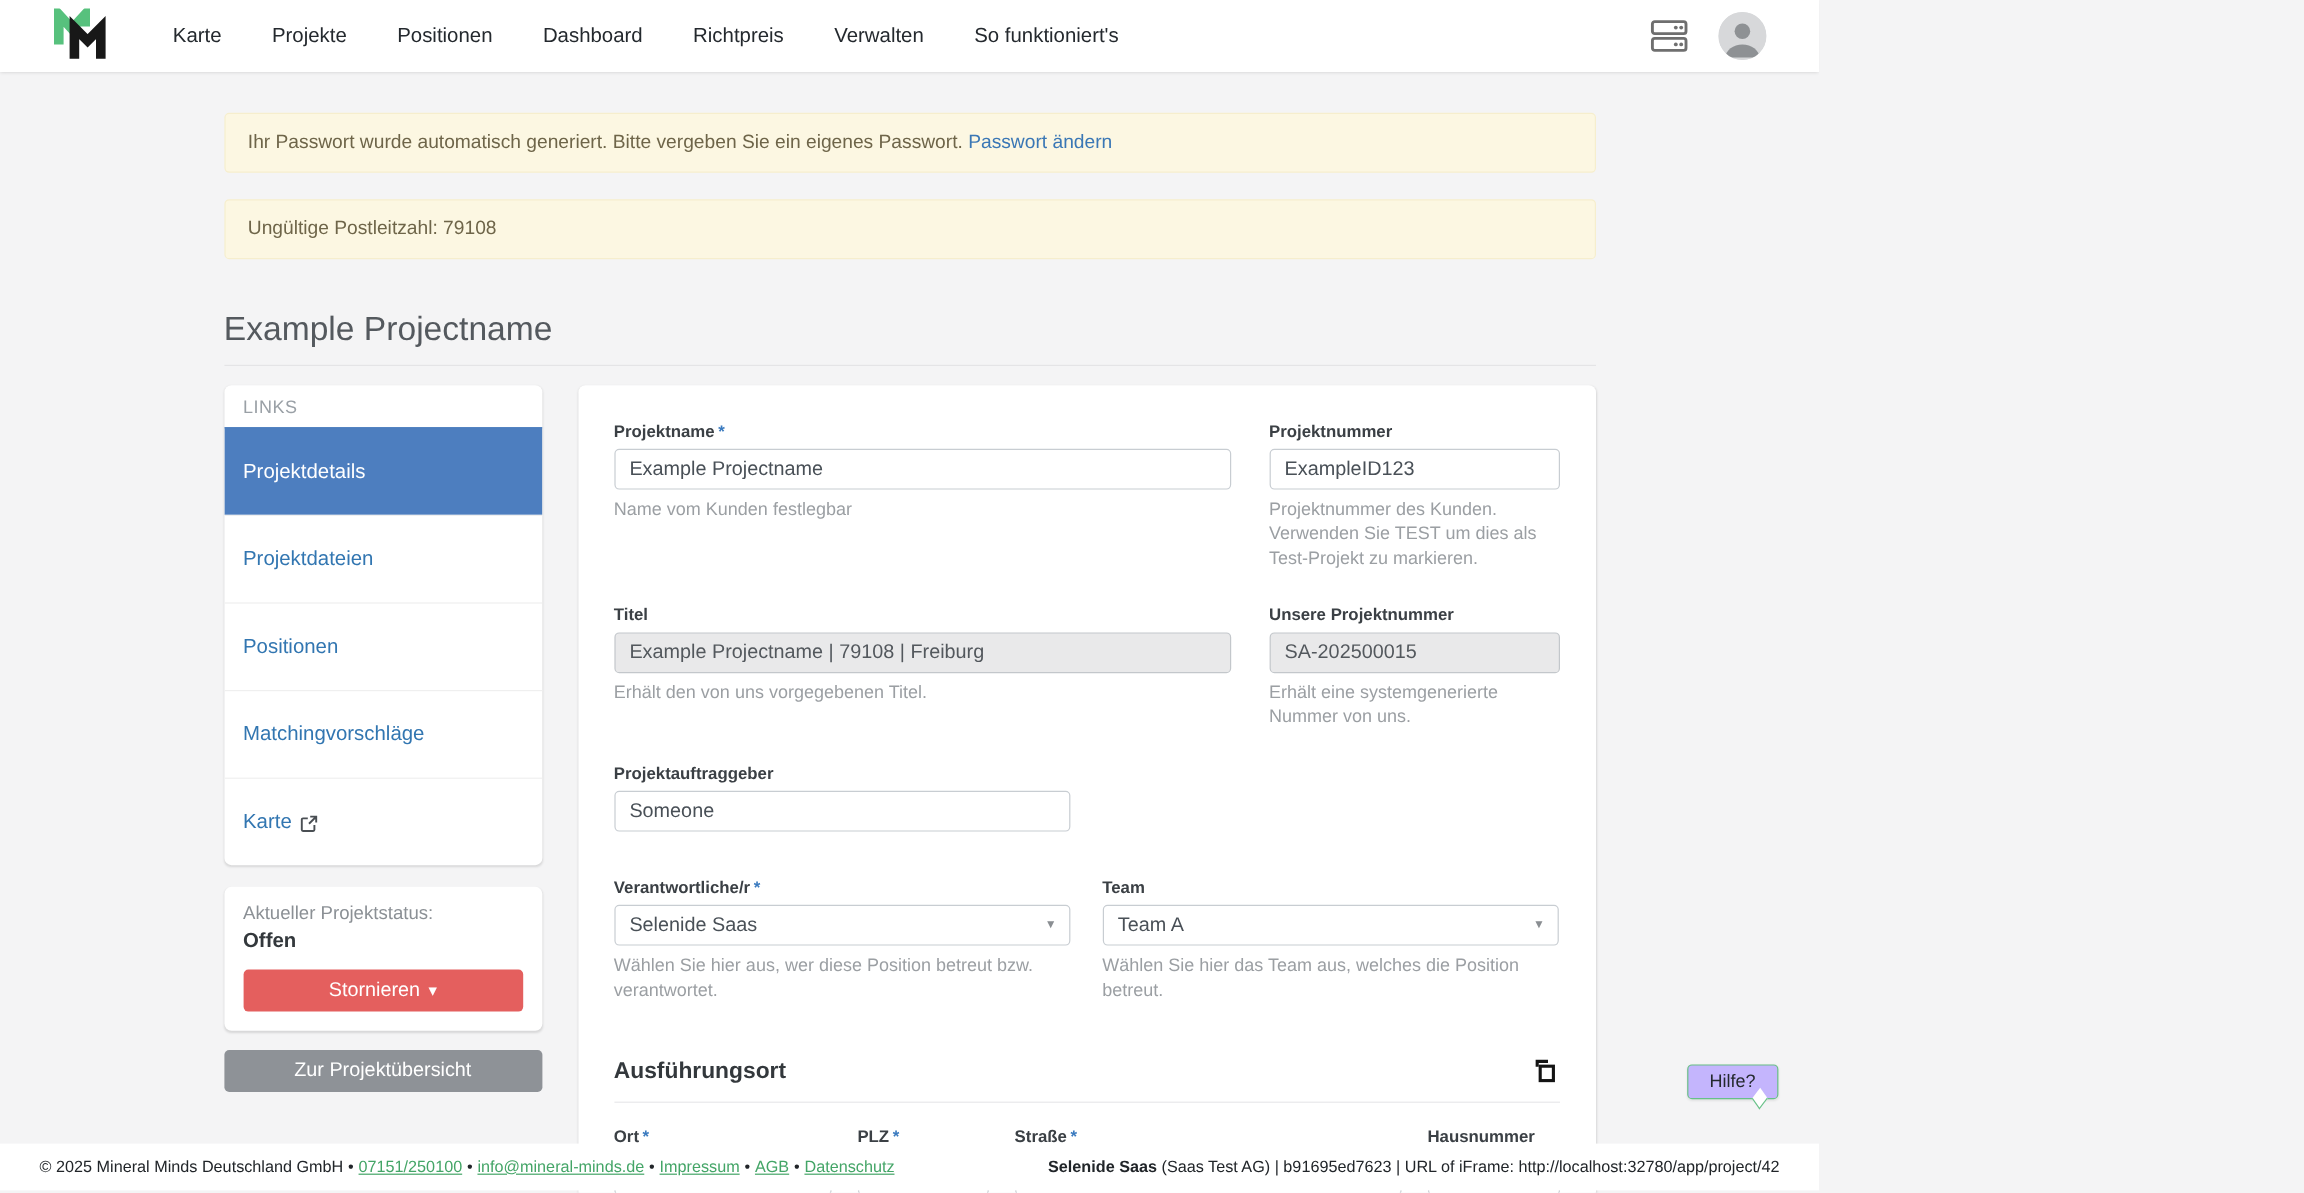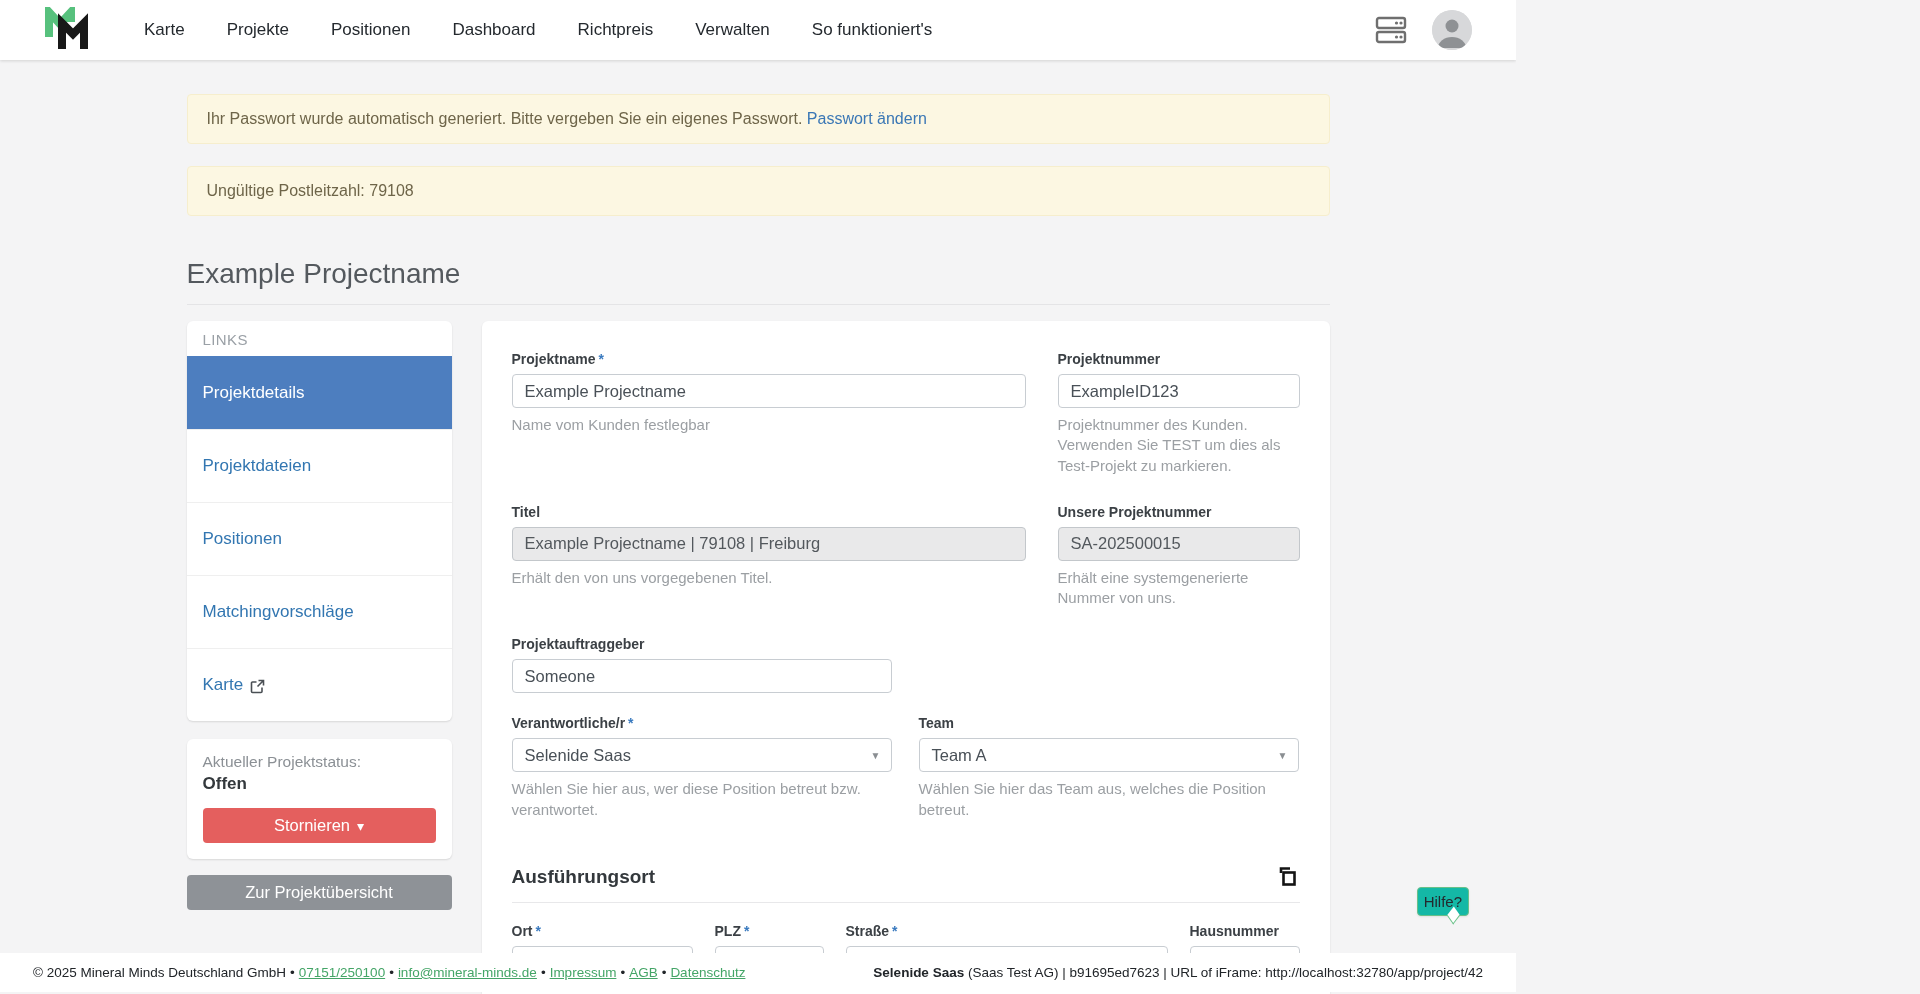--- a/index.html
+++ b/index.html
@@ -77,22 +77,22 @@
 
   .section-head { display:flex; align-items:center; justify-content:space-between; margin-top:16px; }
   .section-title { font-size:19px; font-weight:700; color:#33383c; }
   .copy-btn { width:26px; height:26px; cursor:pointer; }
   .section-divider { border:none; border-top:1px solid #e8e8ea; margin:12px 0 20px; }
 
   .loc-row { display:flex; justify-content:space-between; }
   .w181 { width:181px; } .w109 { width:109px; } .w322 { width:322px; } .w110 { width:110px; }
 
   
-  .hilfe { position:absolute; right:47px; bottom:78px; z-index:8; background:#14b8a6;
-           border:1.5px solid #68c088; border-radius:4px; padding:5px 6px; font-size:15px;
+  .hilfe { position:absolute; right:34px; bottom:78px; z-index:8; background:#c4b5fd;
+           border:1.5px solid #68c088; border-radius:4px; padding:5px 18px; font-size:15px;
            color:#24292e; cursor:pointer; box-shadow:0 1px 2px rgba(0,0,0,.08); }
   .hilfe::after { content:""; position:absolute; right:9px; bottom:-6px; width:10px; height:10px;
                   background:#fff; border-right:1.5px solid #68c088; border-bottom:1.5px solid #68c088;
                   transform:rotate(55deg) skewX(18deg); }
 
   
   footer { position:absolute; left:0; right:0; bottom:2px; z-index:6; height:39px; background:#fff;
            display:flex; align-items:center; justify-content:space-between; padding:0 33px;
            font-size:13.5px; color:#212529; }
   .f-left a { color:#44a567; cursor:pointer; }
@@ -209,21 +209,21 @@
             <input class="tinput disabled" type="text" disabled="" value="Example Projectname | 79108 | Freiburg" style="">
             <div class="help">Erhält den von uns vorgegebenen Titel.</div>
           </div>
           <div class="fgroup col-side">
             <label>Unsere Projektnummer</label>
             <input class="tinput disabled" type="text" disabled="" value="SA-202500015" style="">
             <div class="help">Erhält eine systemgenerierte Nummer von uns.</div>
           </div>
         </div>
 
-        <div class="fgroup w380" style="margin-bottom:22px;">
+        <div class="fgroup w380" style="margin-bottom:38px;">
           <label>Projektauftraggeber</label>
           <input class="tinput" type="text" value="Someone" style="">
         </div>
 
         <div class="form-row pair">
           <div class="fgroup w380">
             <label>
               <span>Verantwortliche/r</span><span class="req">*</span>
             </label>
             <div class="selectbox">

